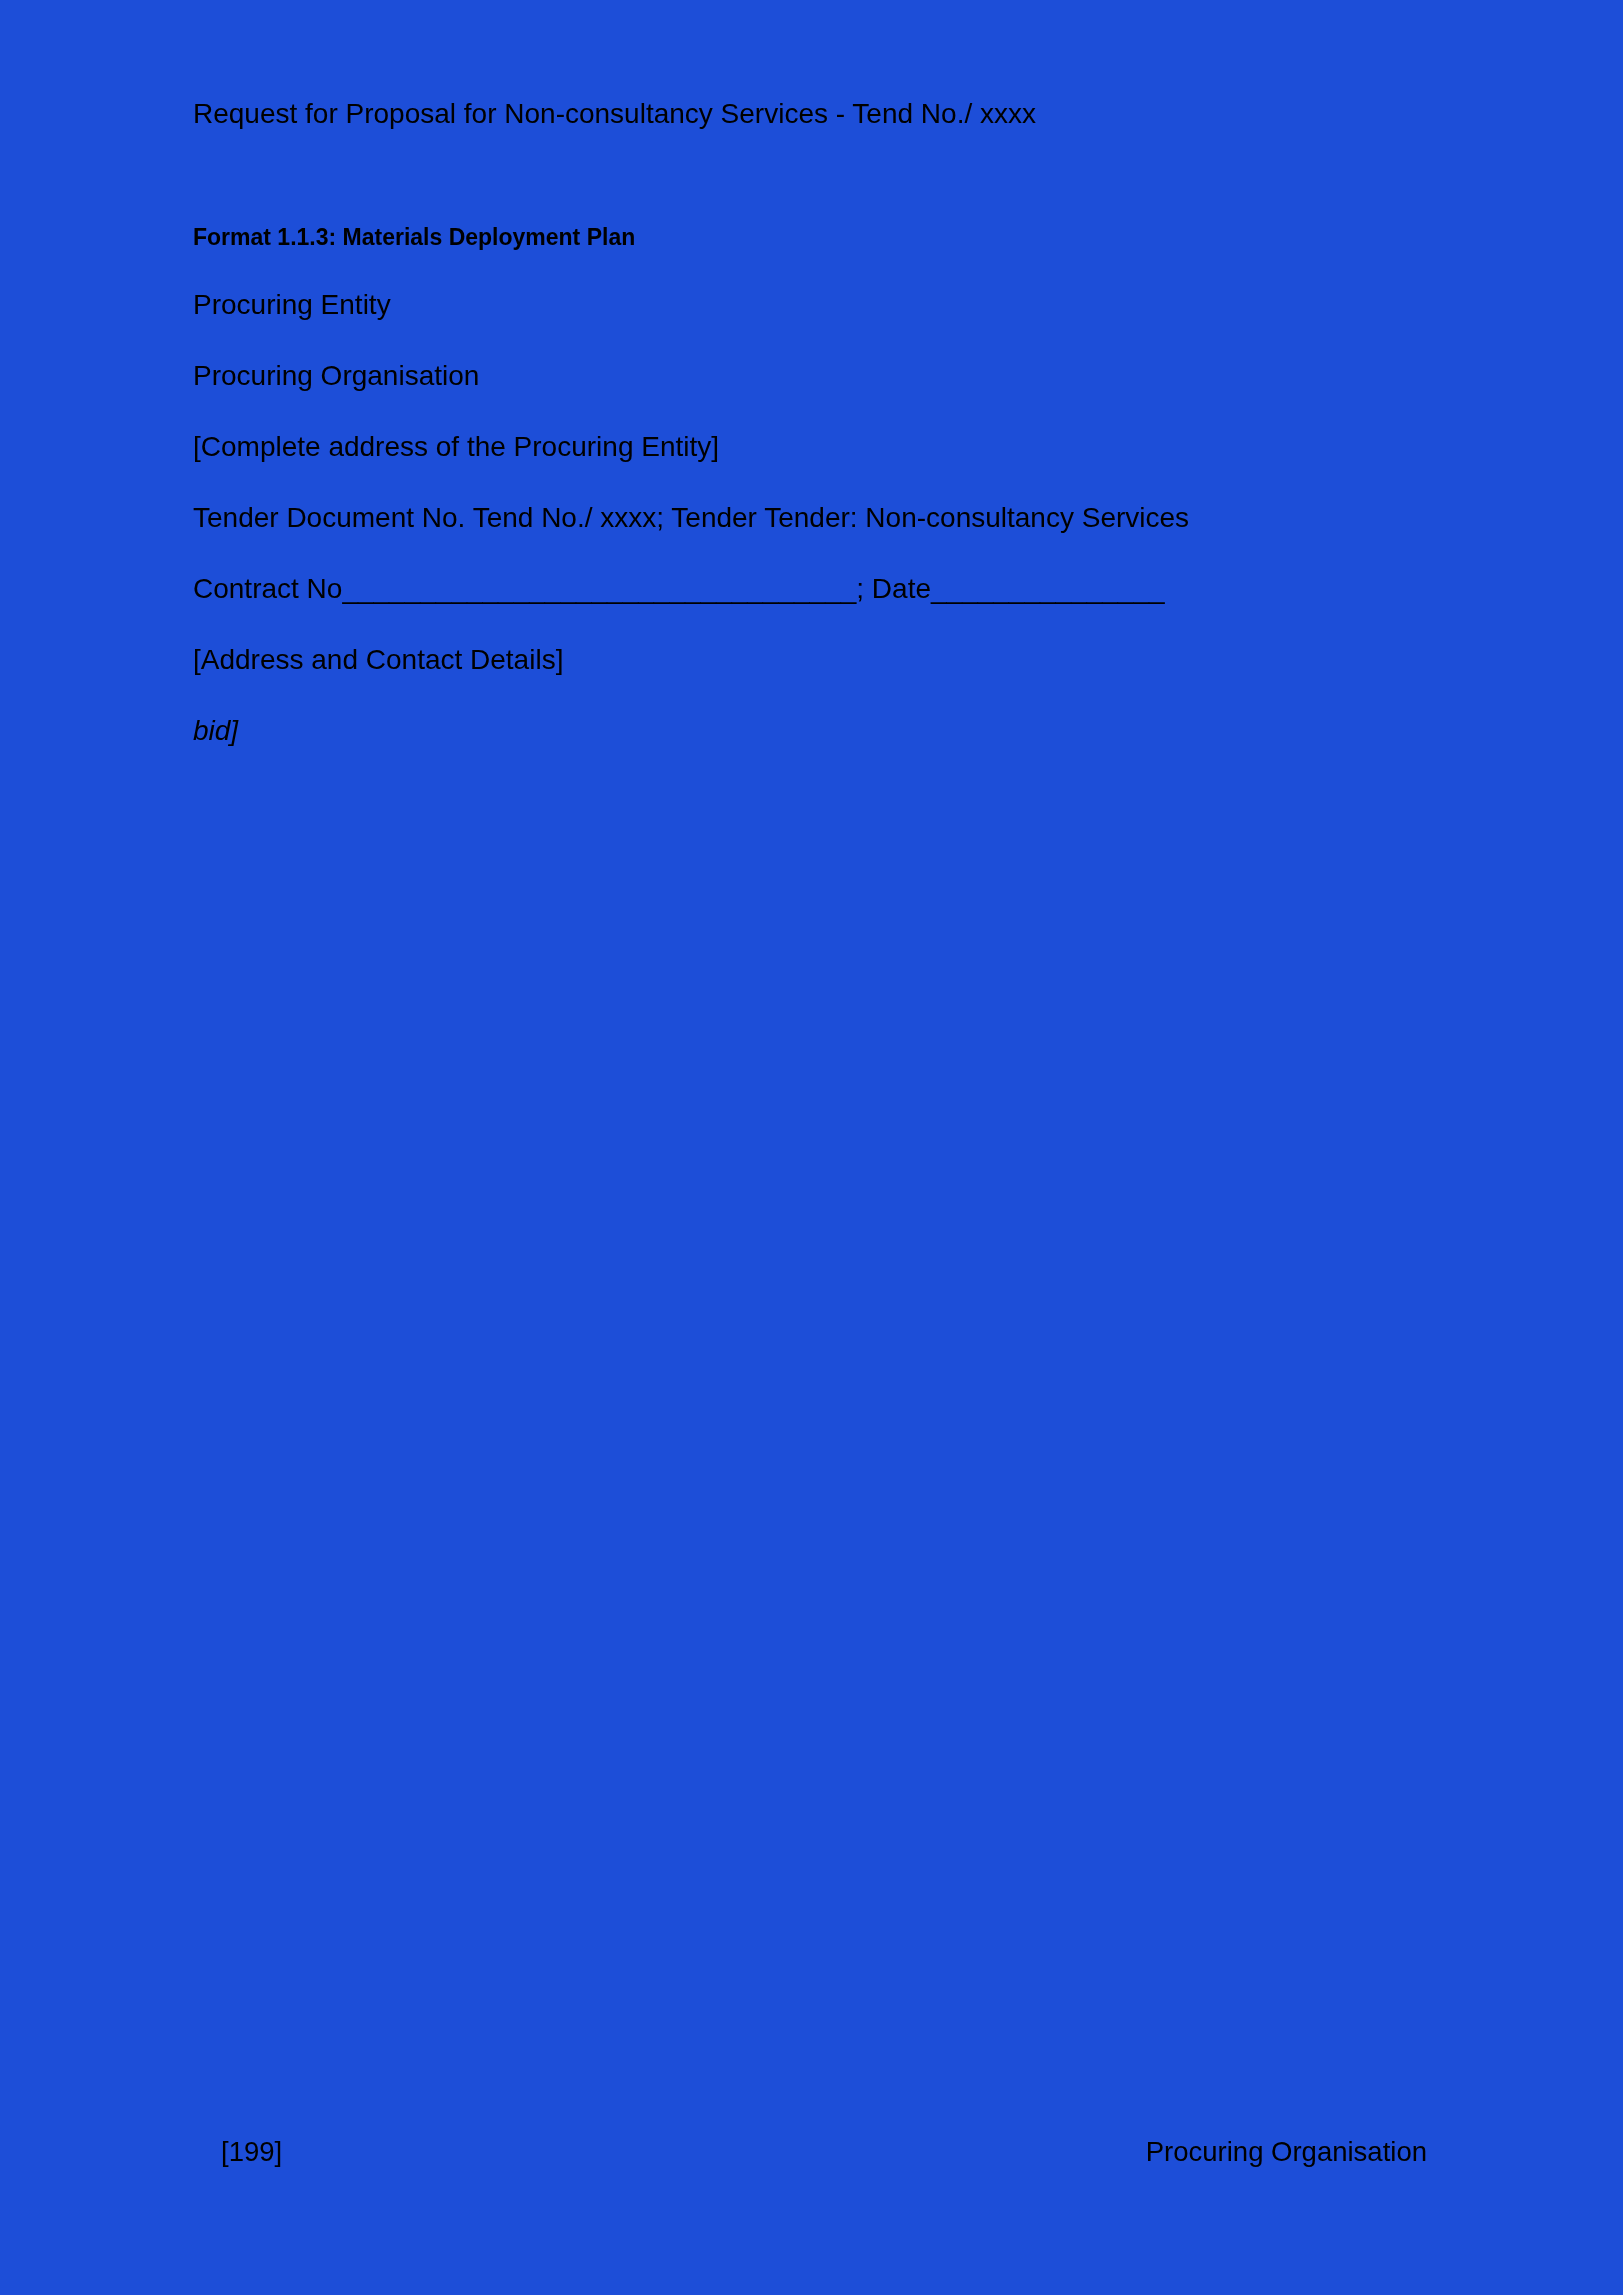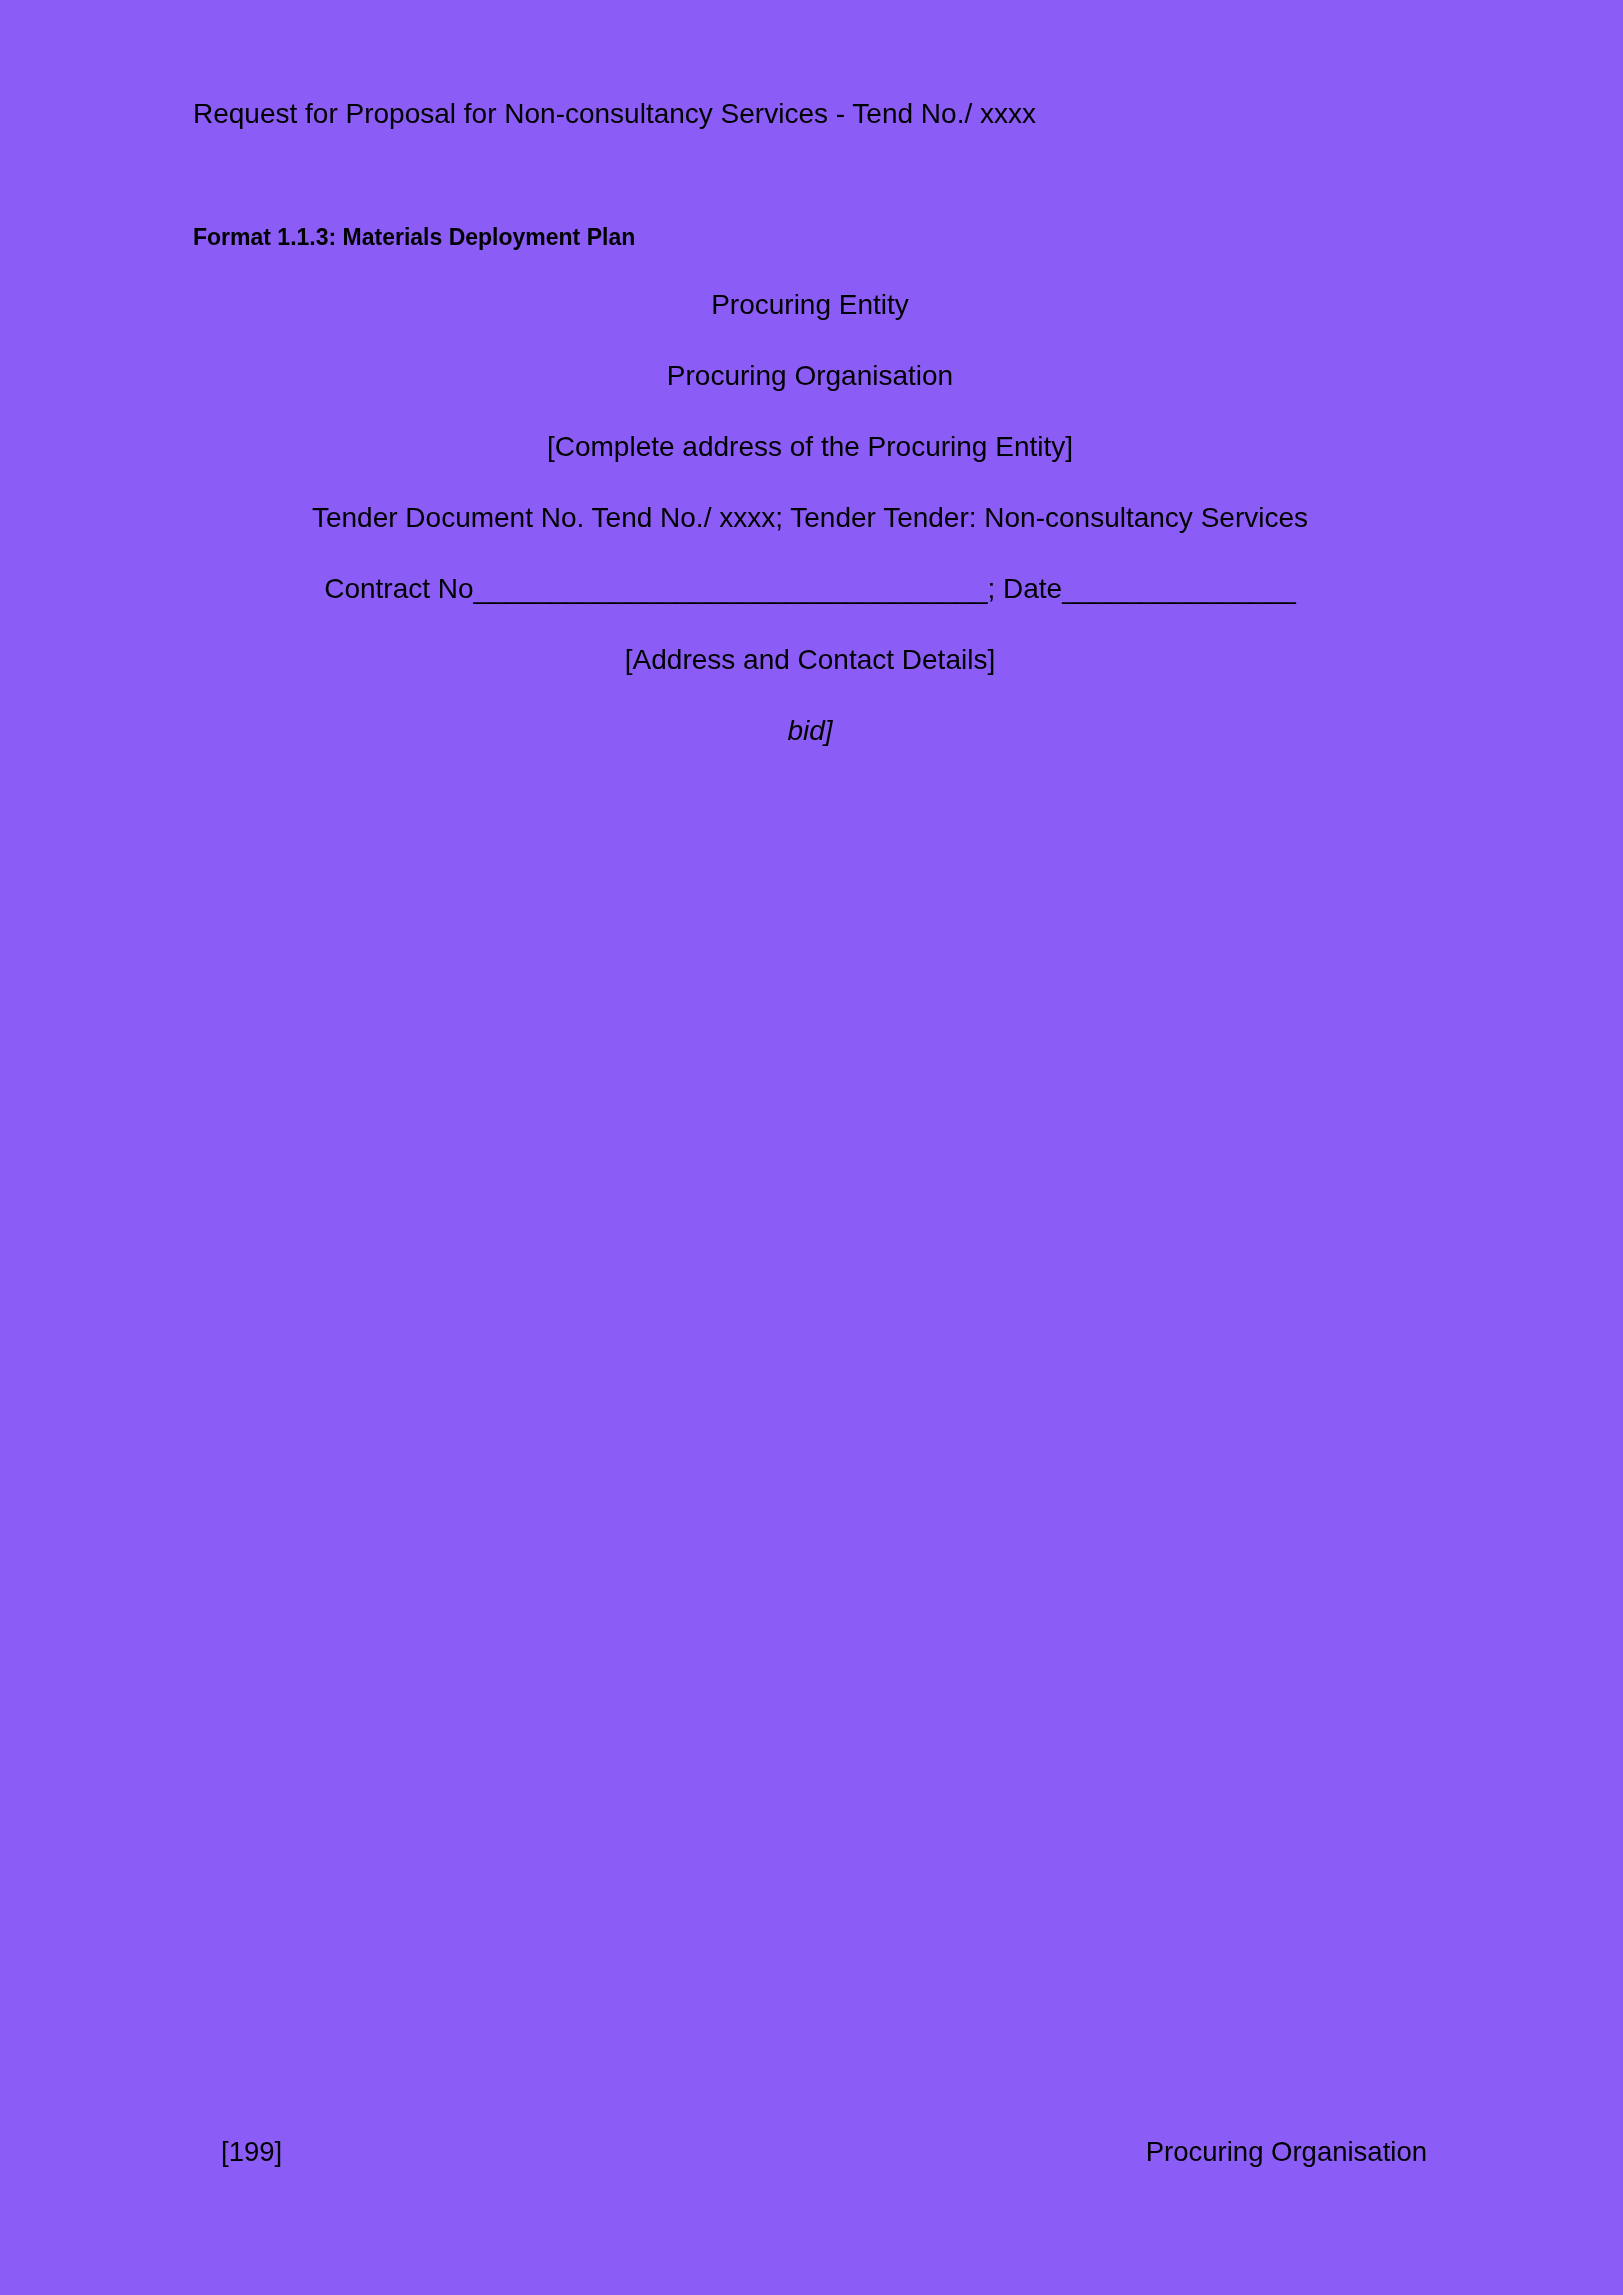--- a/index.html
+++ b/index.html
@@ -4,21 +4,21 @@
 <style>
   html, body {
     margin: 0;
     padding: 0;
     background: #ffffff;
   }
   .page {
     position: relative;
     width: 1623px;
     height: 2295px;
-    background: #8b5cf6;
+    background: #1d4ed8;
     color: #000000;
     font-family: "Liberation Sans", sans-serif;
     box-sizing: border-box;
     padding: 97px 196px 0 193px;
     overflow: hidden;
   }
   .running-header {
     font-size: 28px;
     line-height: 34px;
     margin: 0;
@@ -28,21 +28,20 @@
     font-size: 23px;
     line-height: 43px;
     font-weight: bold;
     margin: 85px 0 0 0;
     white-space: nowrap;
   }
   .doc-par {
     font-size: 28px;
     line-height: 34px;
     margin: 0 0 37px 0;
-    text-align: center;
   }
   .doc-par.first-after-title {
     margin-top: 29.4px;
   }
   .doc-par.note {
     font-style: italic;
     margin-bottom: 0;
   }
   .note-line {
     display: block;

